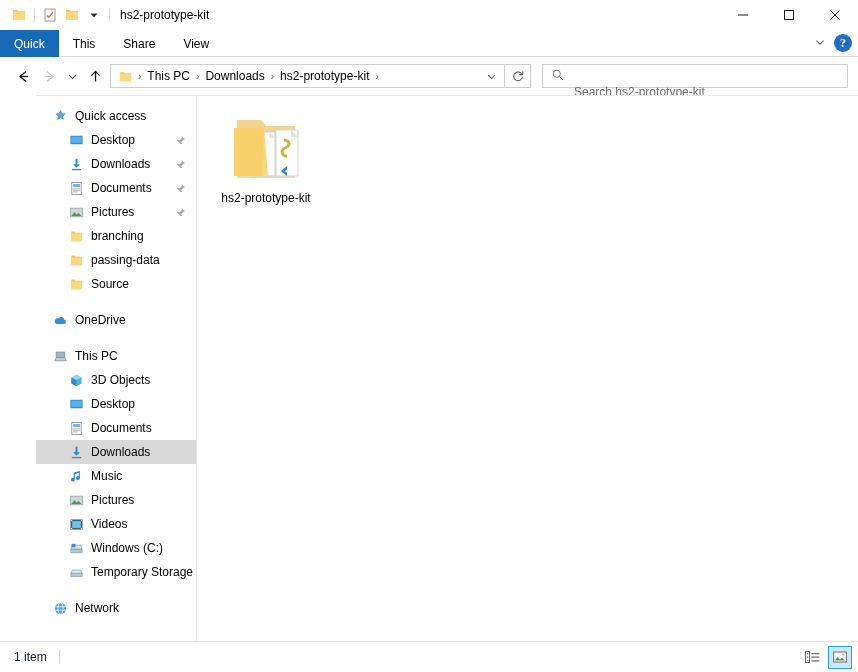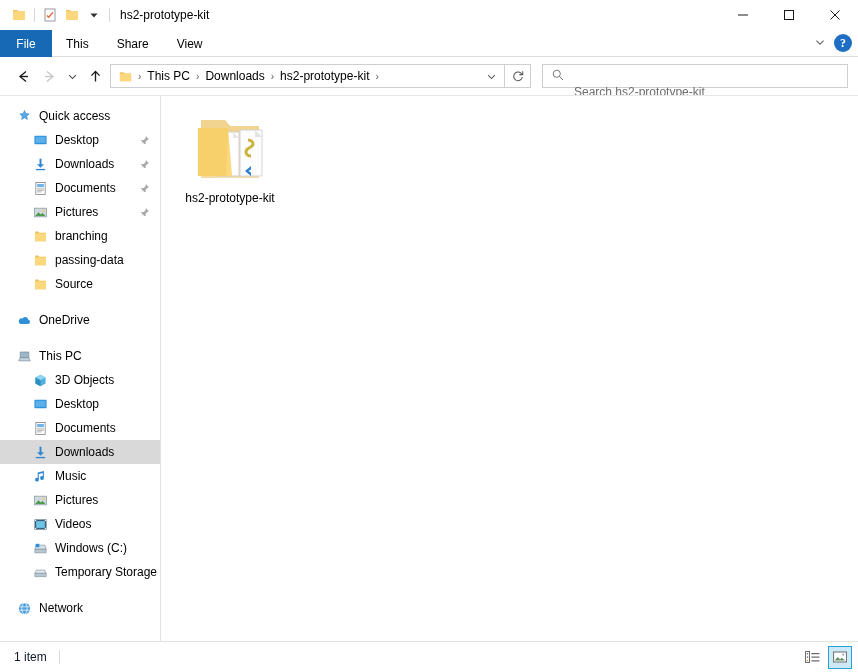--- a/index.html
+++ b/index.html
@@ -72,21 +72,21 @@
   .crumb-drop { width: 22px; height: 22px; display:flex;align-items:center;justify-content:center; }
   .refresh-btn { width: 26px; height: 24px; border: 1px solid #ccced1; border-left: none;
                  display:flex;align-items:center;justify-content:center; background:#fff; }
   .searchbox {
     width: 306px; height: 24px; border: 1px solid #ccced1; background:#fff;
     display: flex; align-items: center; margin-left: 11px; padding: 0 8px; gap: 9px;
   }
   .search-ph { font-size: 12px; color: #6d6d6d; white-space: nowrap; margin-top: 32px; }
 
   
-  .body { flex: 1 1 auto; display: flex; min-height: 0; border-top: 1px solid #e8e8e8; }
+  .body { flex: 1 1 auto; display: flex; min-height: 0; border-top: 1px solid #e8e8e8; margin-left: 36px; }
 
   .sidebar {
     width: 161px; flex: 0 0 161px; background: #ffffff;
     border-right: 1px solid #e2e2e2;
     overflow: hidden; padding-top: 8px;
   }
   .nav-item {
     height: 24px; display: flex; align-items: center; padding-left: 10px; gap: 7px;
     font-size: 12px; color: #000; white-space: nowrap; position: relative;
   }
@@ -174,21 +174,21 @@
       </div>
       <div class="winbtn">
         <svg width="12" height="12" viewBox="0 0 12 12">
             <path d="M1.5 1.5l9 9M10.5 1.5l-9 9" stroke="#1a1a1a" stroke-width="1"></path>
           </svg>
       </div>
     </div>
   </div>
 
   <div class="ribbon">
-    <div class="tab file">File</div>
+    <div class="tab file">Quick</div>
     <div class="tab">This</div>
     <div class="tab">Share</div>
     <div class="tab">View</div>
     <div class="ribbon-right">
       <div>
         <svg width="12" height="12" viewBox="0 0 12 12">
             <path d="M2.4 4.6L6 8.2l3.6-3.6" stroke="#666" stroke-width="1.1" fill="none"></path>
           </svg>
       </div>
       <div class="help-btn">?</div>

